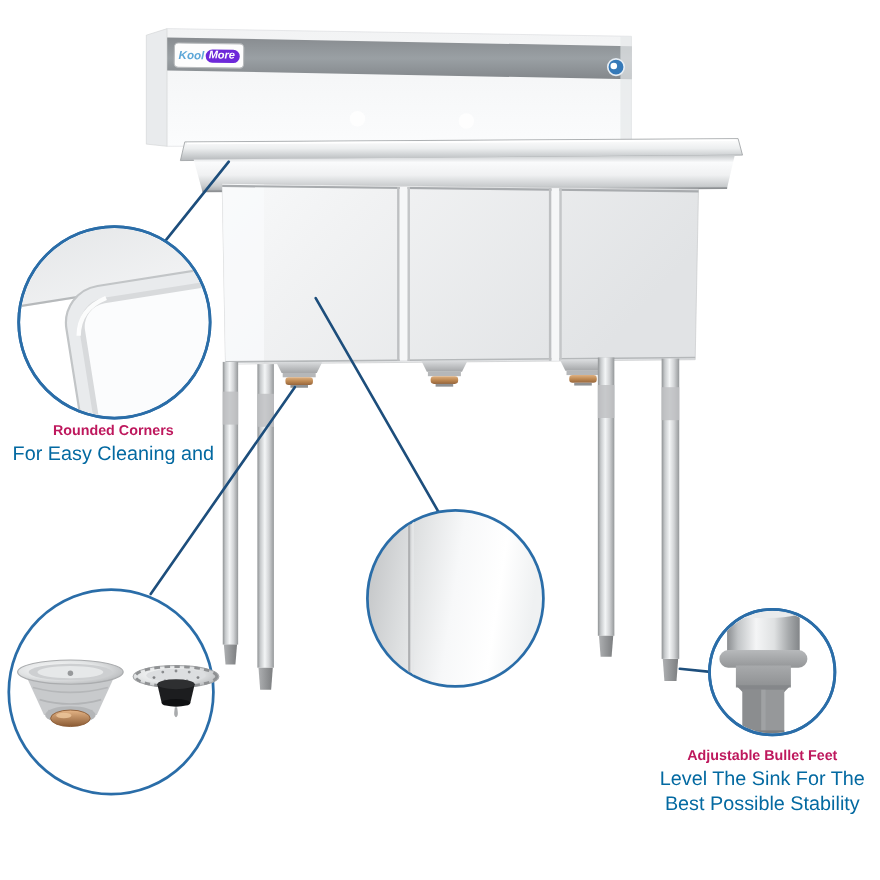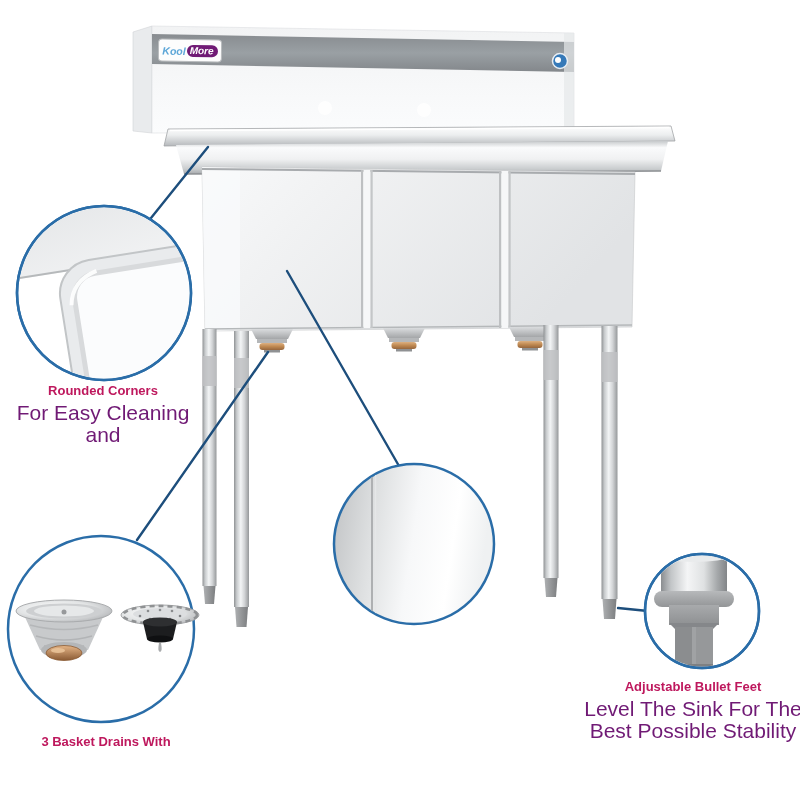--- a/index.html
+++ b/index.html
@@ -3,33 +3,33 @@
 <meta charset="utf-8">
 <style>
   html,body{margin:0;padding:0;background:#fff;}
   .stage{
     position:relative;width:800px;height:800px;background:#ffffff;overflow:hidden;
     font-family:"Liberation Sans", sans-serif;
   }
   .stage svg{position:absolute;left:0;top:0;}
   .callout-text{position:absolute;text-align:center;}
   .co-title{font-weight:bold;font-size:13px;line-height:22px;color:#be185d;}
-  .co-line{font-size:21px;line-height:21.5px;color:#701a75;font-weight:500;}
+  .co-line{font-size:18px;line-height:21.5px;color:#0369a1;font-weight:500;}
   .co-line-light{font-size:17.5px;line-height:21.5px;color:#3d74a8;}
   .t-rounded{left:3px;top:380px;width:200px;}
   .t-drains{left:0px;top:731px;width:212px;}
   .t-steel{left:287px;top:641px;width:250px;}
   .t-feet{left:577px;top:676px;width:232px;}
   .logo-plate{
     position:absolute;left:158px;top:39px;width:62px;height:21px;background:#fdfdfd;
     border:1px solid #b9bcbe;border-radius:4px;display:flex;align-items:center;justify-content:center;
     transform:rotate(0.8deg);font-size:10.5px;font-style:italic;font-weight:bold;white-space:nowrap;
   }
   .logo-kool{color:#5ea7d8;font-style:italic;}
-  .logo-more{color:#ffffff;background:#701a75;border-radius:8px;padding:0 4px 1px 3px;margin-left:1px;font-size:10px;}
+  .logo-more{color:#ffffff;background:#6d28d9;border-radius:8px;padding:0 4px 1px 3px;margin-left:1px;font-size:10px;}
 </style>
 </head>
 <body>
 
 <div class="stage">
 
   <svg width="800" height="800" viewBox="0 0 800 800">
     <defs>
       <linearGradient id="bsGrad" x1="0" y1="0" x2="0" y2="1">
         <stop offset="0" stop-color="#f2f3f4"></stop>
@@ -287,21 +287,20 @@
     <span class="logo-kool">Kool</span>
       <span class="logo-more">More</span>
   </div>
 
   <div class="callout-text t-rounded">
     <div class="co-title">Rounded Corners</div>
     <div class="co-line">For Easy Cleaning and</div>
   </div>
 
   <div class="callout-text t-drains">
-    <div class="co-title">3 Basket Drains With</div>
   </div>
 
 
   <div class="callout-text t-feet">
     <div class="co-title">Adjustable Bullet Feet</div>
     <div class="co-line">Level The Sink For The</div>
     <div class="co-line">Best Possible Stability</div>
   </div>
 
 </div>

